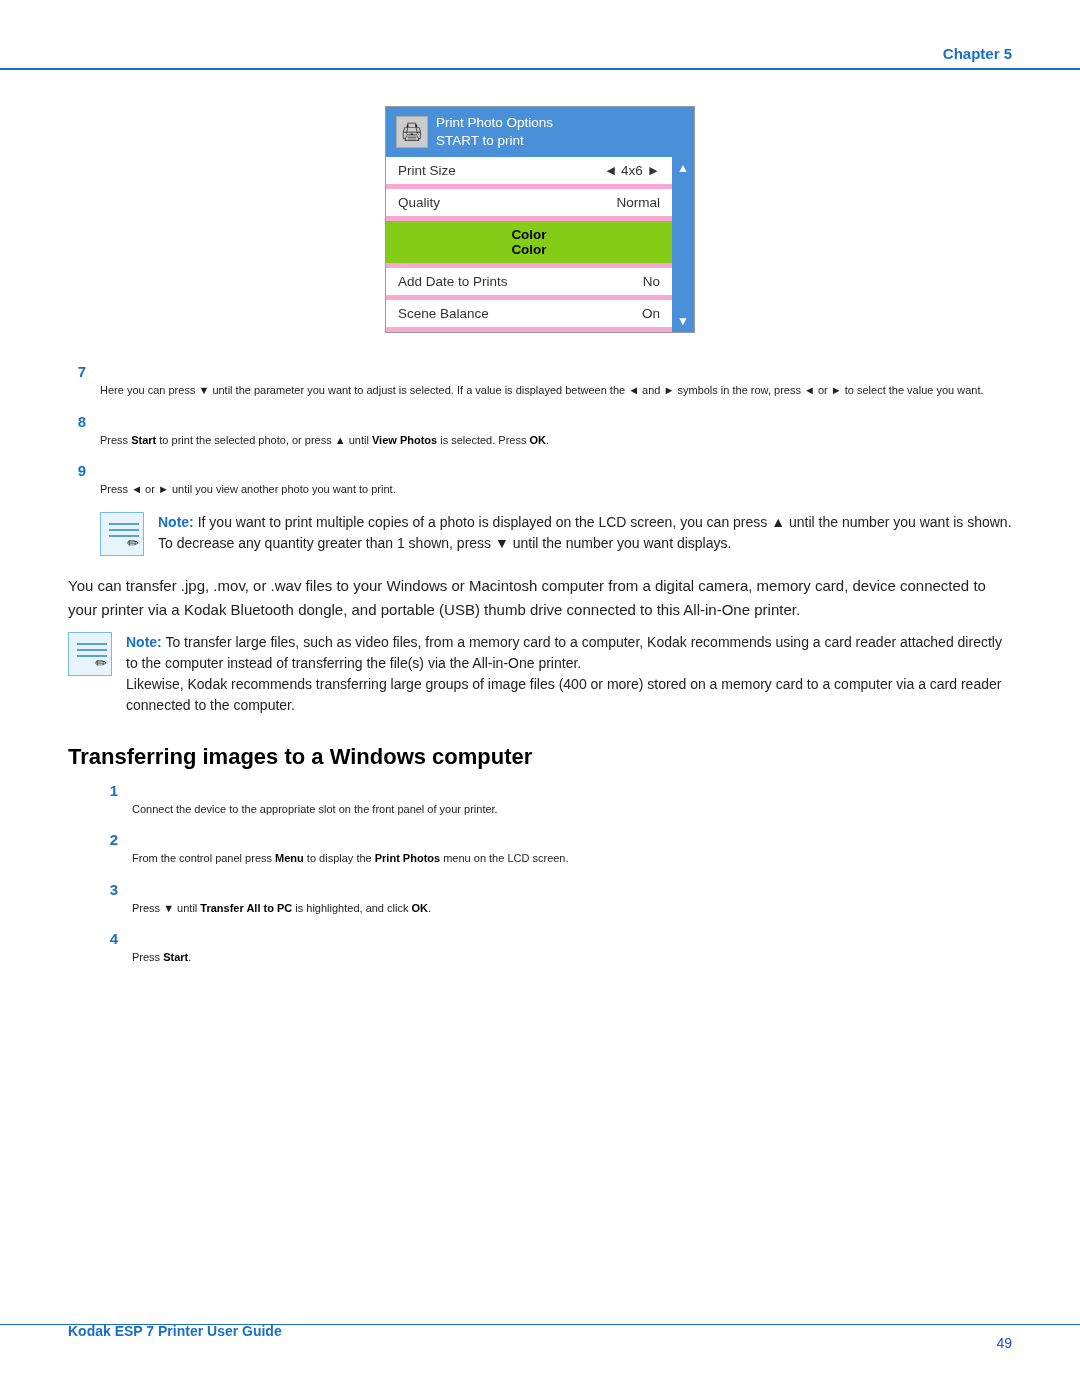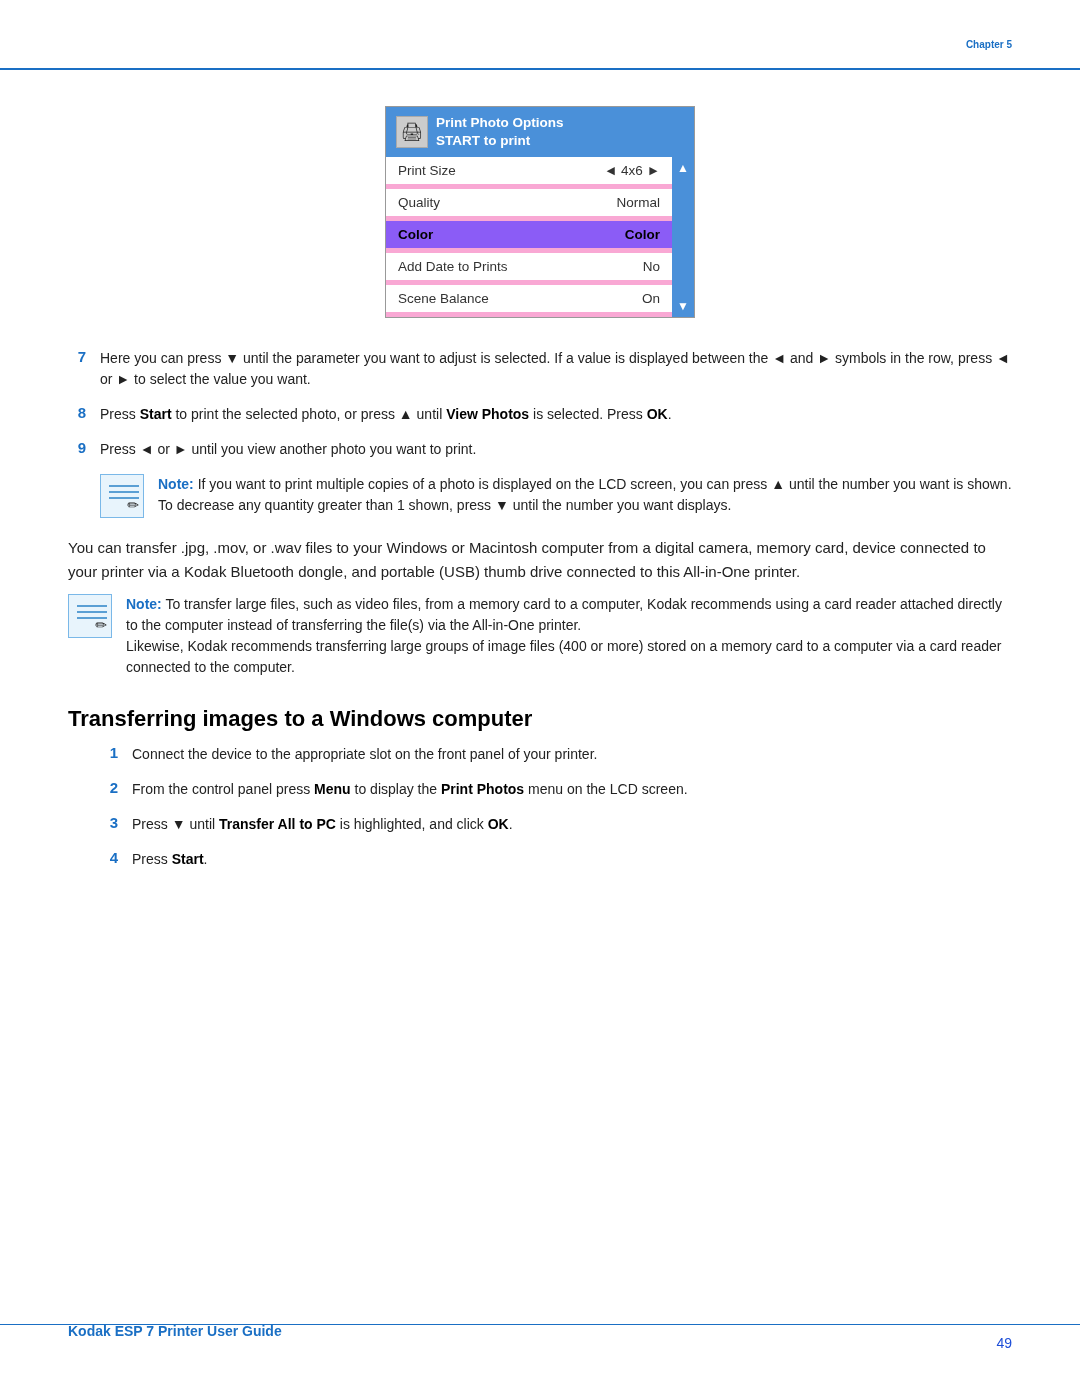--- a/index.html
+++ b/index.html
@@ -19,23 +19,23 @@
       position: absolute;
       top: 68px;
       left: 0;
       right: 0;
       height: 2px;
       background: #1a6fc4;
     }
 
     .chapter-label {
       position: absolute;
-      top: 39px;
+      top: 45px;
       right: 68px;
-      font-size: 10px;
+      font-size: 15px;
       color: #1a6fc4;
       font-weight: bold;
     }
 
     .main-content {
       position: absolute;
       top: 88px;
       left: 68px;
       right: 68px;
     }
@@ -62,36 +62,37 @@
       background: #ccc;
       border: 1px solid #aaa;
       display: flex;
       align-items: center;
       justify-content: center;
       font-size: 18px;
     }
 
     .menu-header-text {
       color: #fff;
-      font-weight: bold;
+      font-weight: normal;
       font-size: 13.5px;
       line-height: 1.35;
     }
 
     .menu-row {
       display: flex;
       justify-content: space-between;
       align-items: center;
       padding: 6px 12px;
       border-bottom: 5px solid #f9a8d4;
       background: #fff;
     }
 
     .menu-row.highlighted {
-      background: #8b5cf6;
+      background: #84cc16;
+      flex-direction: column;
     }
 
     .menu-row-label {
       color: #333;
       font-size: 13.5px;
     }
 
     .menu-row.highlighted .menu-row-label {
       font-weight: bold;
       color: #000;
@@ -145,23 +146,24 @@
     .item-number {
       font-weight: bold;
       color: #1a6fc4;
       min-width: 18px;
       font-size: 15px;
       flex-shrink: 0;
       text-align: right;
     }
 
     .item-text {
-      font-size: 14px;
+      font-size: 11px;
       line-height: 1.5;
       color: #222;
+      margin-top: 19px;
     }
 
     .item-text b {
       font-weight: bold;
       color: #000;
     }
 
     
     .note-box {
       display: flex;

